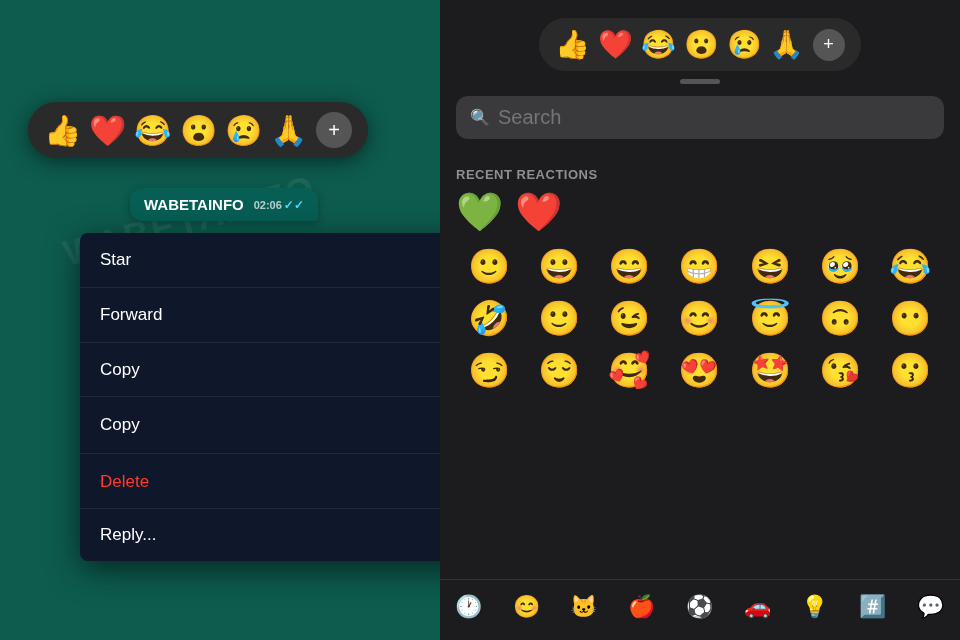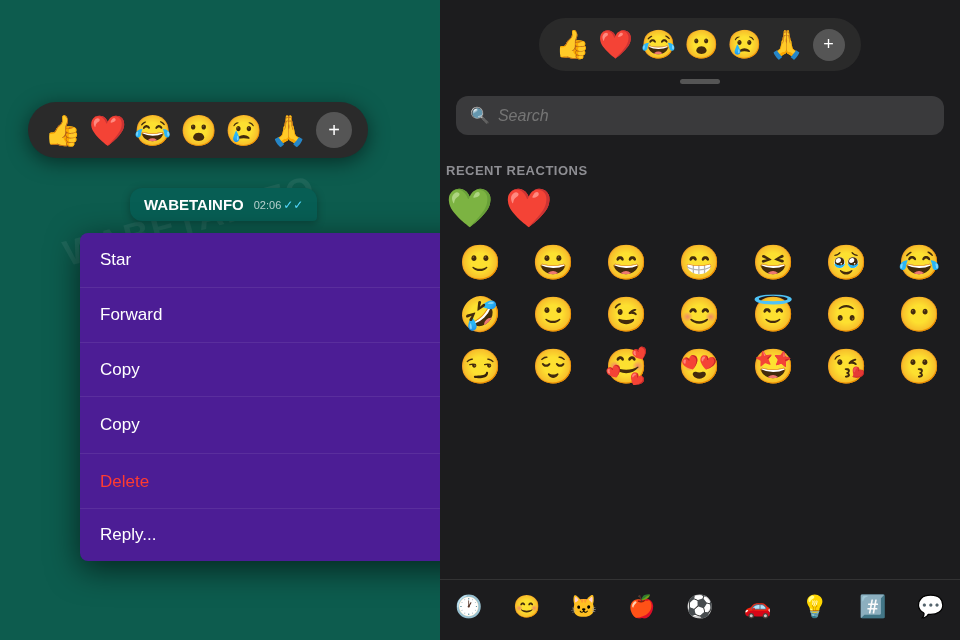--- a/index.html
+++ b/index.html
@@ -84,38 +84,38 @@
       font-size: 15px;
       font-weight: 600;
       display: flex;
       align-items: center;
       gap: 10px;
       box-shadow: 0 2px 8px rgba(0,0,0,0.3);
     }
     .message-bubble .msg-time {
       font-size: 11px;
       color: rgba(255,255,255,0.7);
-      font-weight: 400;
+      font-weight: 700;
       display: flex;
       align-items: center;
       gap: 2px;
       text-align: center;
     }
     .msg-ticks {
       color: #53d8fb;
       font-size: 12px;
     }
 
     
     .context-menu {
       position: absolute;
       top: 233px;
       left: 80px;
       width: 401px;
-      background: #4c1d95;
+      background: #0f172a;
       border-radius: 8px;
       overflow: hidden;
       box-shadow: 0 8px 32px rgba(0,0,0,0.6);
     }
     .menu-item {
       display: flex;
       align-items: center;
       justify-content: space-between;
       padding: 16px 20px;
       color: #fff;
@@ -195,30 +195,29 @@
     }
     .search-icon {
       color: #8e8e93;
       font-size: 16px;
     }
     .search-input {
       background: none;
       border: none;
       outline: none;
       color: #fdba74;
-      font-size: 16px;
+      font-size: 20px;
       flex: 1;
-      font-style: italic;
     }
 
     
     .emoji-sections {
       flex: 1;
       overflow-y: auto;
-      padding: 8px 6px;
+      padding: 8px 16px;
     }
     .section-title {
       color: #8e8e93;
       font-size: 13px;
       font-weight: 600;
       letter-spacing: 0.5px;
       margin: 12px 0 8px;
       text-transform: uppercase;
     }
     .emoji-grid {

